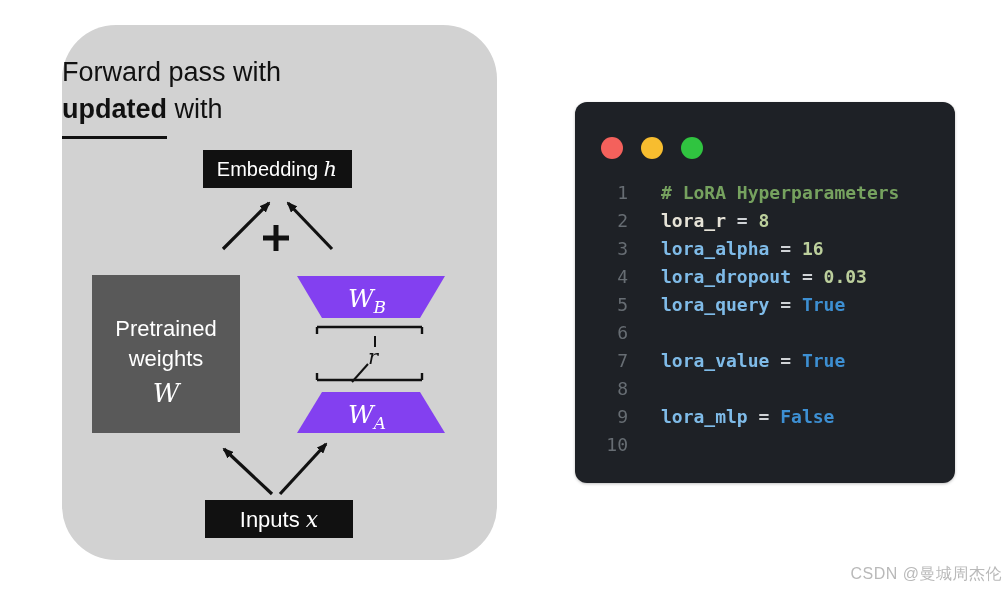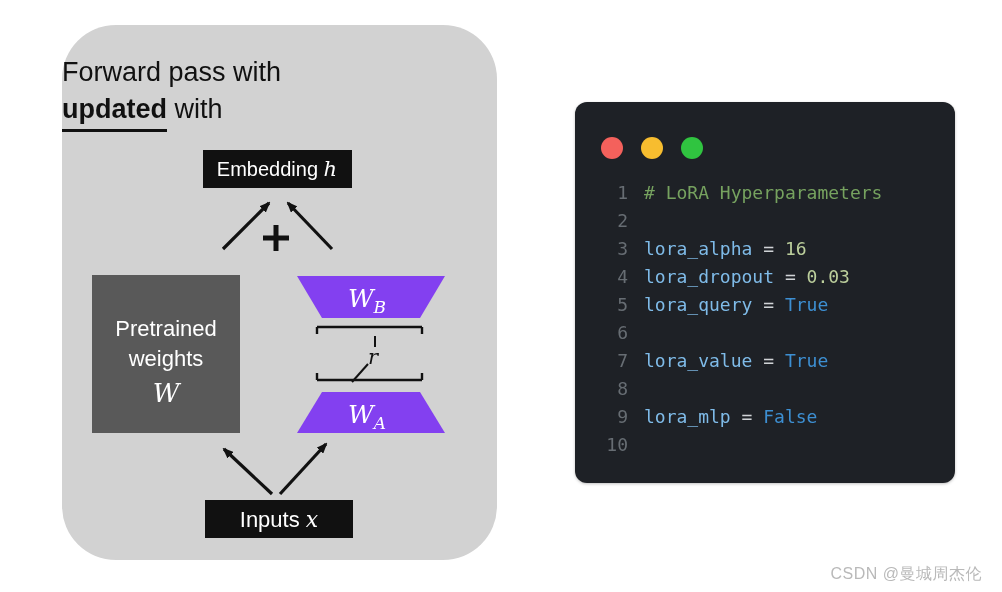--- a/index.html
+++ b/index.html
@@ -16,51 +16,51 @@
   
   .panel{
     position:absolute;left:62px;top:25px;width:435px;height:535px;
     background:var(--panel);border-radius:54px;
   }
   .panel-title{
     position:absolute;top:29px;left:0;width:100%;
     text-align:left;font-size:27px;line-height:37px;color:var(--ink);
     font-weight:400;
   }
-  .u-bold{font-weight:700;border-bottom:3px solid var(--ink);padding-bottom:5px;display:inline-block;line-height:30px;}
+  .u-bold{font-weight:700;border-bottom:3px solid var(--ink);padding-bottom:12px;display:inline-block;line-height:30px;}
   .diagram-svg{position:absolute;left:0;top:0;width:435px;height:535px;}
   .sans-white{font-family:"Liberation Sans",sans-serif;fill:#ffffff;}
   .serif-it{font-family:"DejaVu Serif",serif;font-style:italic;}
   
   .code-window{
     position:absolute;left:575px;top:102px;width:380px;height:381px;
     background:var(--code-bg);border-radius:12px;
     box-shadow:0 1px 3px rgba(0,0,0,0.25);
   }
   .traffic-row{position:absolute;left:26px;top:35px;display:flex;gap:18px;}
   .light{width:22px;height:22px;border-radius:50%;display:inline-block;}
   .light-red{background:var(--light-red);}
   .light-yellow{background:var(--light-yellow);}
   .light-green{background:var(--light-green);}
   .code-lines{
     position:absolute;left:0;top:77px;width:100%;
     font-family:"DejaVu Sans Mono",monospace;font-size:18px;
   }
   .code-line{height:28px;line-height:28px;white-space:pre;display:flex;}
   .ln{display:inline-block;width:53px;text-align:right;color:var(--ln-gray);flex:none;}
-  .code-text{margin-left:16px;font-weight:normal;}
+  .code-text{margin-left:33px;font-weight:bold;}
   .seg-comment{color:var(--comment);}
   .seg-plain{color:var(--plain);}
   .seg-var{color:var(--var-blue);}
   .seg-bool{color:var(--bool-blue);}
   .seg-num{color:var(--num-green);}
   .seg-op{color:var(--op-gray);}
   
   .watermark{
-    position:absolute;right:20px;bottom:7px;font-size:16px;color:var(--watermark);
+    position:absolute;right:0;bottom:7px;font-size:16px;color:var(--watermark);
     font-family:"Liberation Sans",sans-serif;letter-spacing:0.5px;
   }
 </style>
 </head>
 <body>
 
 <div class="panel">
 
   <svg class="diagram-svg" viewBox="0 0 435 535">
     <defs>
@@ -109,21 +109,21 @@
 </div>
 
 <div class="code-window">
   <div class="traffic-row">
     <span class="light light-red"></span>
     <span class="light light-yellow"></span>
     <span class="light light-green"></span>
   </div>
   <div class="code-lines">
       <div class="code-line"><span class="ln">1</span><span class="code-text"><span class="seg-comment"># LoRA Hyperparameters</span></span></div>
-      <div class="code-line"><span class="ln">2</span></div>
+      <div class="code-line"><span class="ln">2</span><span class="code-text"><span class="seg-plain">lora_r</span><span class="seg-op"> = </span><span class="seg-num">8</span></span></div>
       <div class="code-line"><span class="ln">3</span><span class="code-text"><span class="seg-var">lora_alpha</span><span class="seg-op"> = </span><span class="seg-num">16</span></span></div>
       <div class="code-line"><span class="ln">4</span><span class="code-text"><span class="seg-var">lora_dropout</span><span class="seg-op"> = </span><span class="seg-num">0.03</span></span></div>
       <div class="code-line"><span class="ln">5</span><span class="code-text"><span class="seg-var">lora_query</span><span class="seg-op"> = </span><span class="seg-bool">True</span></span></div>
       <div class="code-line"><span class="ln">6</span></div>
       <div class="code-line"><span class="ln">7</span><span class="code-text"><span class="seg-var">lora_value</span><span class="seg-op"> = </span><span class="seg-bool">True</span></span></div>
       <div class="code-line"><span class="ln">8</span></div>
       <div class="code-line"><span class="ln">9</span><span class="code-text"><span class="seg-var">lora_mlp</span><span class="seg-op"> = </span><span class="seg-bool">False</span></span></div>
       <div class="code-line"><span class="ln">10</span></div>
     </div>
 </div>

